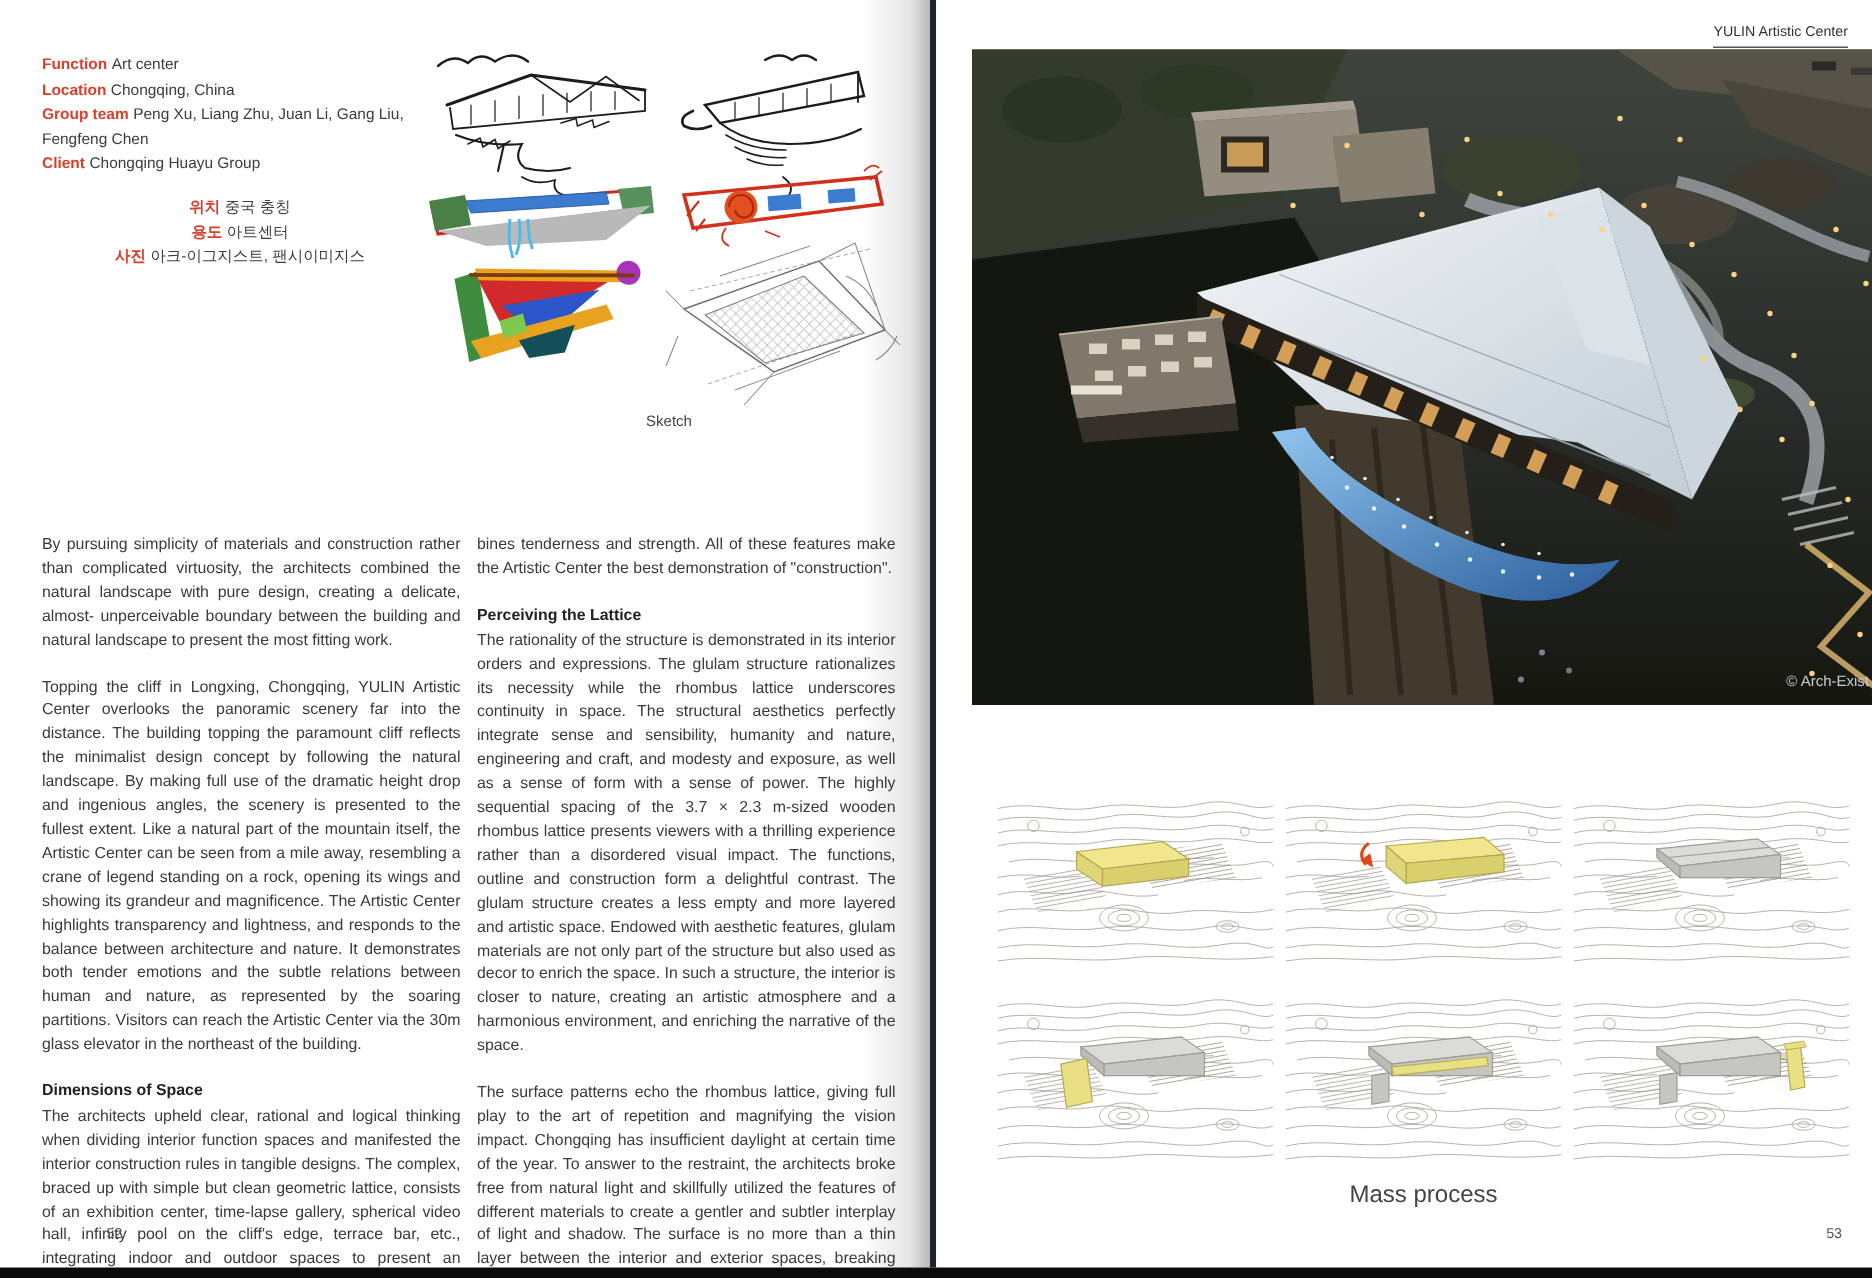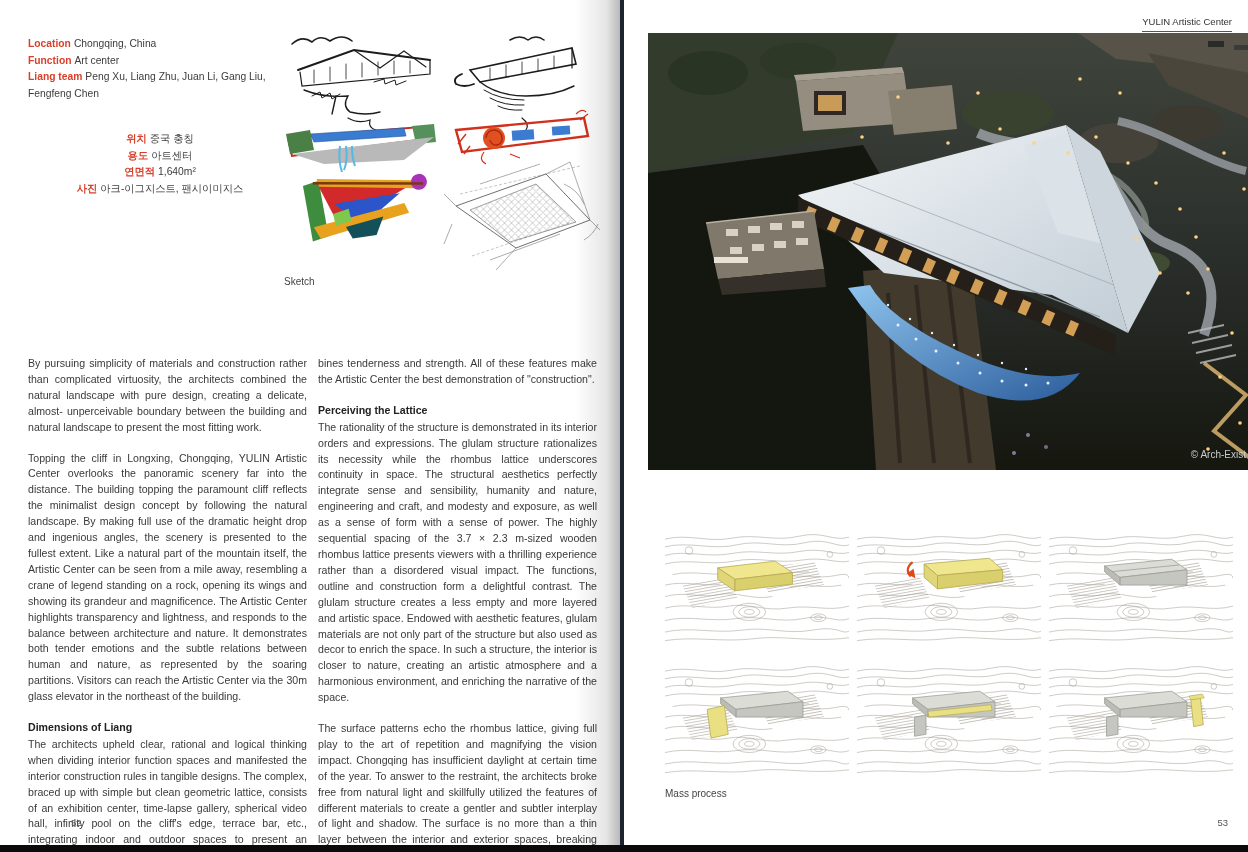--- a/index.html
+++ b/index.html
@@ -13,21 +13,21 @@
   .page-right{position:absolute;left:624px;top:0;width:624px;height:845px;background:#fff;}
   .bottom-bar{position:absolute;left:0;top:845px;width:1248px;height:7px;background:#0b0b0b;}
 
   
   .info-block{position:absolute;left:28px;top:36px;width:264px;font-size:10.3px;line-height:16.6px;color:#3c3c3c;}
   .info-line .lab{color:#d8402c;font-weight:bold;margin-right:3px;}
   .info-block-kr{position:absolute;left:28px;top:131px;width:264px;font-size:10.3px;line-height:16.6px;color:#3c3c3c;text-align:center;}
 
   
   .sketch-panel{position:absolute;left:284px;top:34px;width:324px;height:240px;}
-  .sketch-caption{position:absolute;left:284px;top:276px;width:324px;
+  .sketch-caption{position:absolute;left:284px;top:276px;width:324px;text-align:center;
     font-size:10px;color:#444;}
 
   
   .col{position:absolute;top:356px;width:279px;font-size:10.6px;line-height:15.9px;
        text-align:justify;color:#3a3a3a;}
   .col-1{left:28px;}
   .col-2{left:318px;}
   .blk{margin:0 0 0 0;}
   .blk + .blk{margin-top:15px;}
   .blk .h{font-weight:bold;color:#222;margin-bottom:1px;}
@@ -39,22 +39,22 @@
 
   
   .running-head{position:absolute;right:16px;top:16px;font-size:9.5px;color:#333;
     border-bottom:1px solid #555;padding-bottom:4px;}
   .photo-wrap{position:absolute;left:24px;top:33px;width:612px;height:437px;background:#20241f;}
   .photo-credit{position:absolute;right:14px;bottom:10px;font-size:10px;color:#c9cdd0;}
 
   .mass-grid{position:absolute;left:41px;top:528px;width:568px;height:250px;
     display:grid;grid-template-columns:repeat(3,184px);grid-template-rows:118px 118px;gap:14px 8px;}
   .mass-cell{width:184px;height:118px;}
-  .mass-caption{position:absolute;left:41px;top:788px;width:568px;
-    font-size:10px;color:#444;}
+  .mass-caption{position:absolute;left:41px;top:788px;width:568px;text-align:center;
+    font-size:16px;color:#444;}
 </style>
 </head>
 <body>
 
 <svg width="0" height="0" style="position:absolute" aria-hidden="true">
   <defs>
     <pattern id="cliffhatch" width="3" height="3" patternUnits="userSpaceOnUse" patternTransform="rotate(-10)">
       <line x1="0" y1="1.5" x2="3" y2="1.5" stroke="#968f83" stroke-width="0.7"></line>
     </pattern>
     <pattern id="diamondhatch" width="7" height="7" patternUnits="userSpaceOnUse">
@@ -101,29 +101,29 @@
       <polygon points="18,58 66,50 76,72 28,82" fill="url(#cliffhatch)" opacity="0.7"></polygon>
     </g>
   </defs>
 </svg>
 
 <div class="spread">
 
   <div class="page-left">
 
     <div class="info-block">
+      <div class="info-line"><span class="lab">Function</span><span>Art center</span></div>
       <div class="info-line"><span class="lab">Location</span><span>Chongqing, China</span></div>
-      <div class="info-line"><span class="lab">Function</span><span>Art center</span></div>
-      <div class="info-line"><span class="lab">Liang team</span><span>Peng Xu, Liang Zhu, Juan Li, Gang Liu, Fengfeng Chen</span></div>
+      <div class="info-line"><span class="lab">Group team</span><span>Peng Xu, Liang Zhu, Juan Li, Gang Liu, Fengfeng Chen</span></div>
+      <div class="info-line"><span class="lab">Client</span><span>Chongqing Huayu Group</span></div>
     </div>
 
     <div class="info-block-kr">
       <div class="info-line"><span class="lab">위치</span><span>중국 충칭</span></div>
       <div class="info-line"><span class="lab">용도</span><span>아트센터</span></div>
-      <div class="info-line"><span class="lab">연면적</span><span>1,640m²</span></div>
       <div class="info-line"><span class="lab">사진</span><span>아크-이그지스트, 팬시이미지스</span></div>
     </div>
 
     <div class="sketch-panel">
       <svg viewBox="0 0 324 240" width="324" height="240">
 
         <g stroke="#1c1c1c" fill="none" stroke-linecap="round">
           <path d="M14 36 L70 16 L146 26" stroke-width="2"></path>
           <path d="M16 38 L18 52 L146 40 L146 27" stroke-width="1.2"></path>
           <path d="M30 36 l0 13 M46 33 l0 14 M62 30 l0 15 M78 29 l0 14 M94 28 l0 13 M110 27 l0 13 M126 27 l0 12" stroke-width="0.8"></path>
@@ -191,21 +191,21 @@
 
     <div class="col col-1">
       <div class="blk">
 
         <div class="t">By pursuing simplicity of materials and construction rather than complicated virtuosity, the architects combined the natural landscape with pure design, creating a delicate, almost- unperceivable boundary between the building and natural landscape to present the most fitting work.</div>
       </div>
       <div class="blk">
         <div class="t">Topping the cliff in Longxing, Chongqing, YULIN Artistic Center overlooks the panoramic scenery far into the distance. The building topping the paramount cliff reflects the minimalist design concept by following the natural landscape. By making full use of the dramatic height drop and ingenious angles, the scenery is presented to the fullest extent. Like a natural part of the mountain itself, the Artistic Center can be seen from a mile away, resembling a crane of legend standing on a rock, opening its wings and showing its grandeur and magnificence. The Artistic Center highlights transparency and lightness, and responds to the balance between architecture and nature. It demonstrates both tender emotions and the subtle relations between human and nature, as represented by the soaring partitions. Visitors can reach the Artistic Center via the 30m glass elevator in the northeast of the building.</div>
       </div>
       <div class="blk">
-        <div class="h">Dimensions of Liang</div>
+        <div class="h">Dimensions of Space</div>
         <div class="t">The architects upheld clear, rational and logical thinking when dividing interior function spaces and manifested the interior construction rules in tangible designs. The complex, braced up with simple but clean geometric lattice, consists of an exhibition center, time-lapse gallery, spherical video hall, infinity pool on the cliff's edge, terrace bar, etc., integrating indoor and outdoor spaces to present an unobstructed, continuous view. The large glass wall which runs along the visible side of the artistic Center blurs the boundaries, allows the Artistic Center and surrounding natural scenery to echo each other, and perfectly embodies the artistic essence of contemporary architecture and modern materials. An elegant spherical element is added to the minimal building to offer visitors a richer experience, and the interspersed materials, shapes and blocks form the essence of the artistic center, resulting in a building that com-</div>
       </div>
     </div>
 
     <div class="col col-2">
       <div class="blk">
 
         <div class="t">bines tenderness and strength. All of these features make the Artistic Center the best demonstration of "construction".</div>
       </div>
       <div class="blk">

